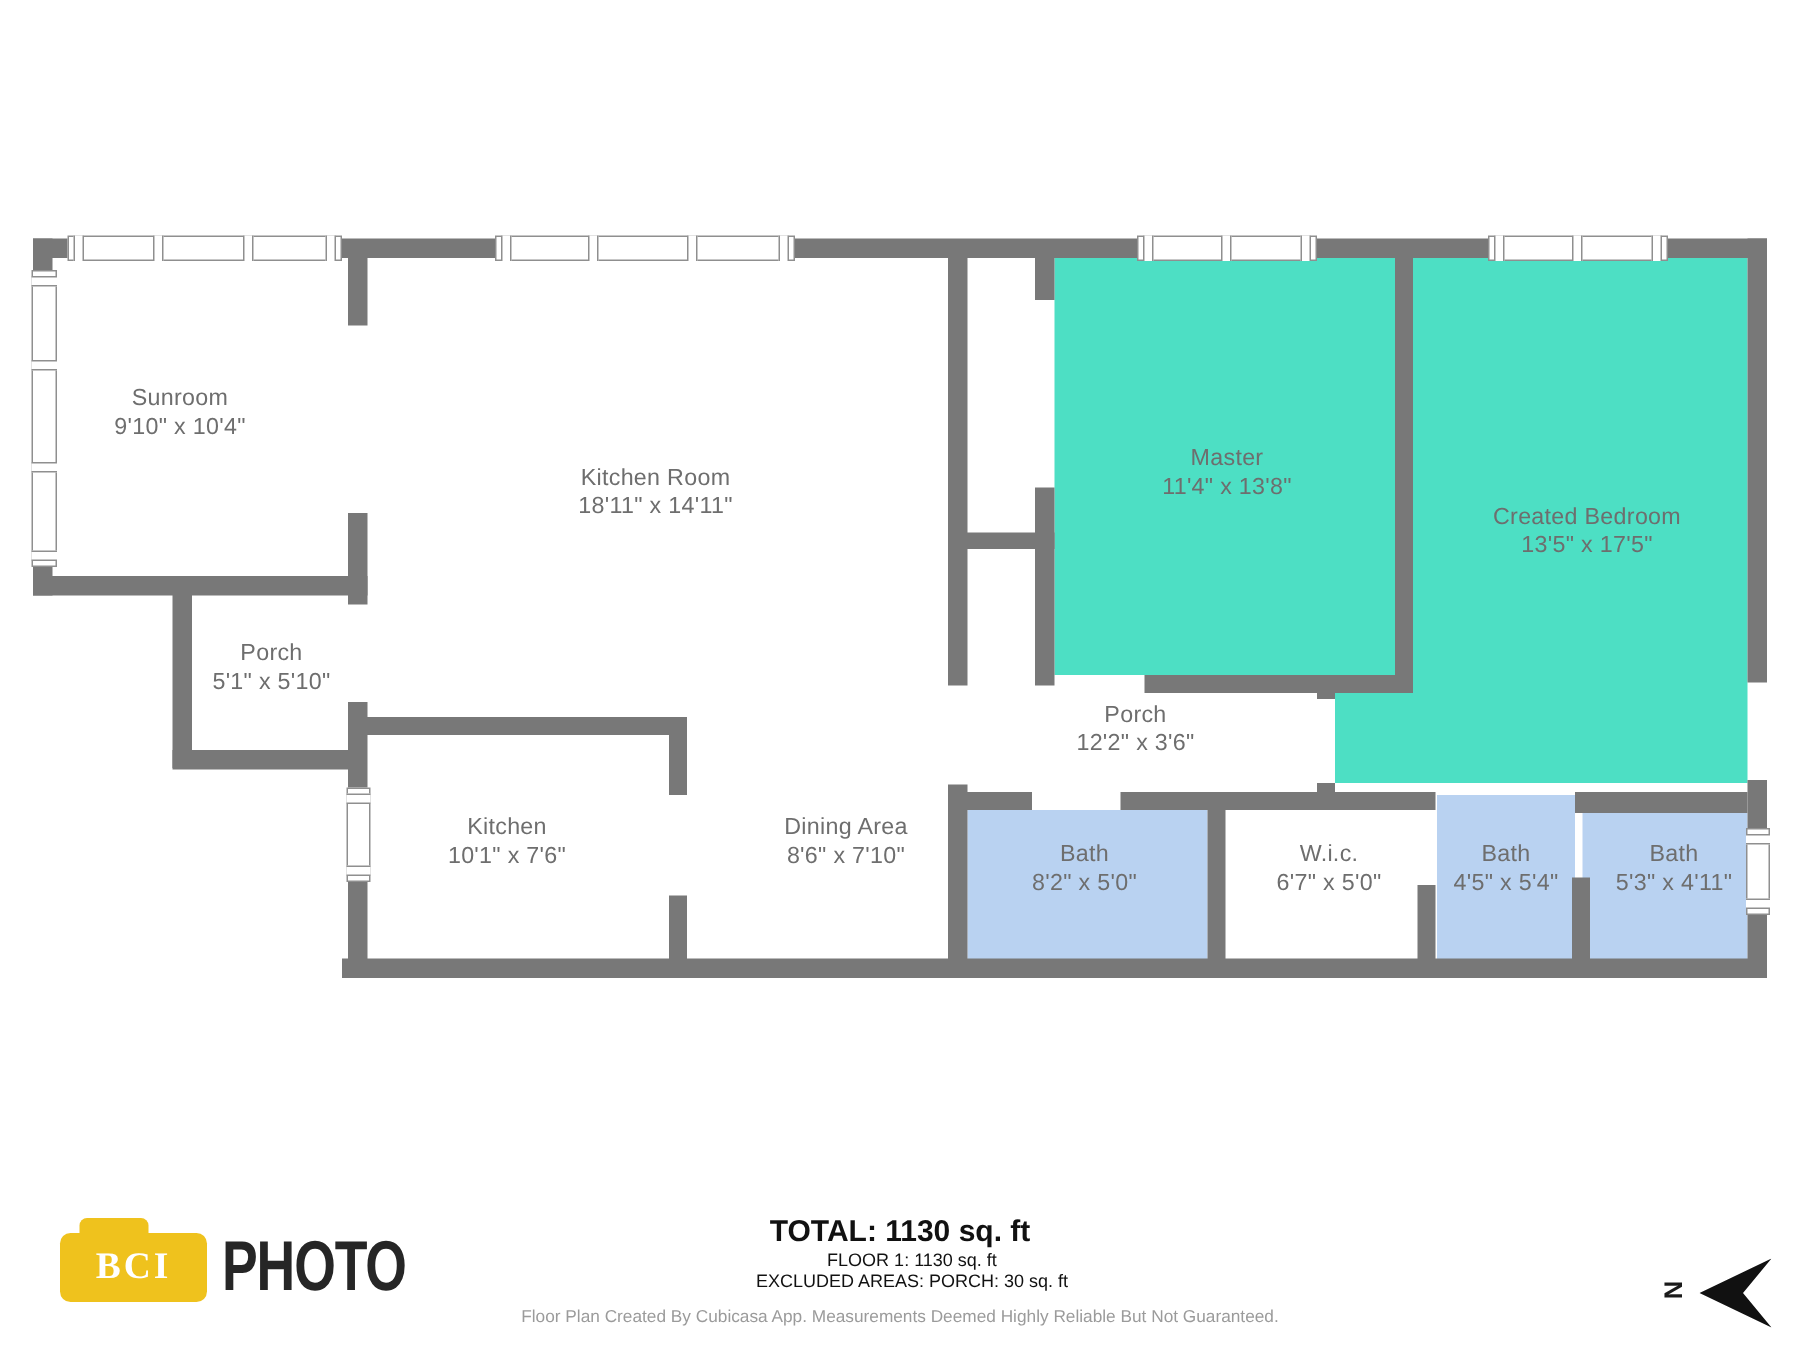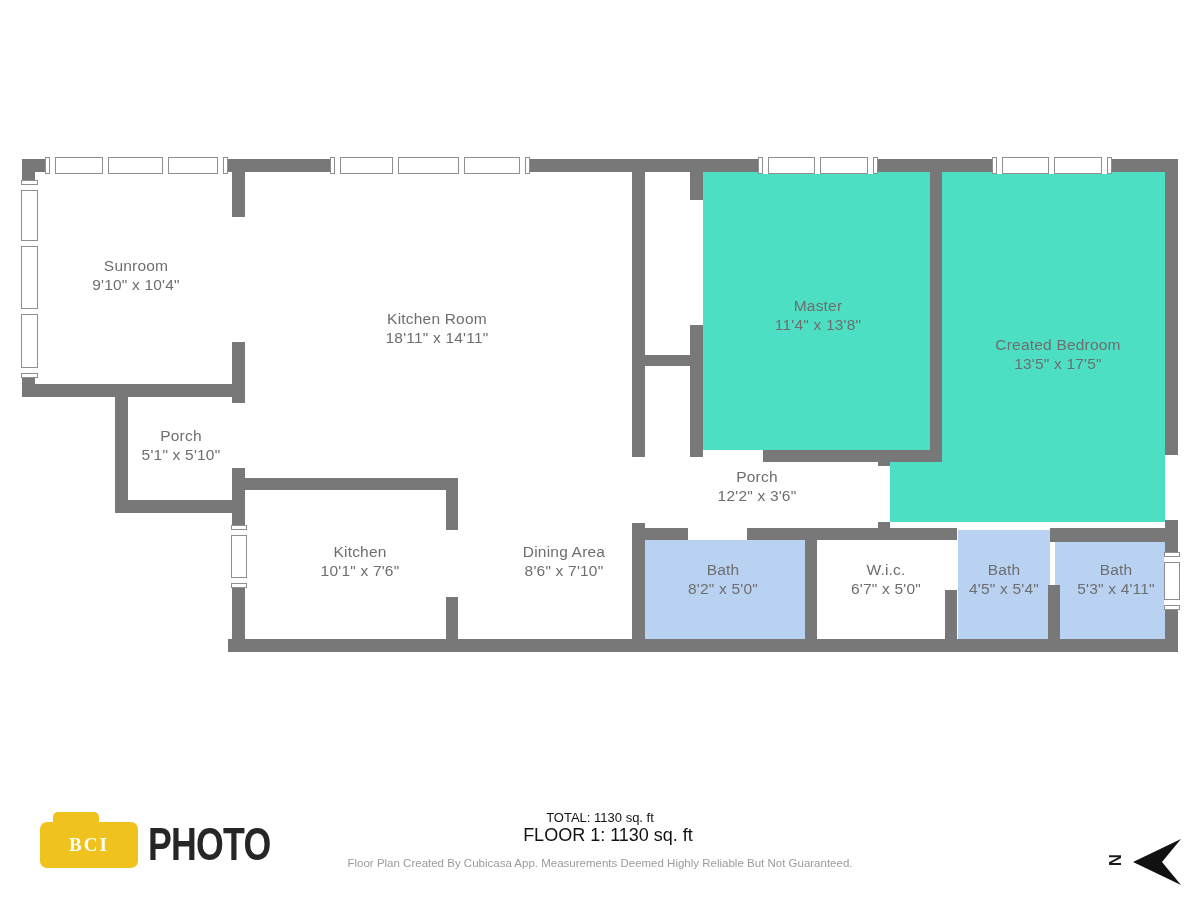--- a/index.html
+++ b/index.html
@@ -14,29 +14,29 @@
   
   .win{position:absolute;background:#ffffff;border:1px solid #8f8f8f;box-sizing:border-box;}
   .win .tick{position:absolute;background:#ffffff;}
   .win.h .tick{top:-1px;bottom:-1px;width:5px;border-left:1px solid #8f8f8f;border-right:1px solid #8f8f8f;}
   .win.v .tick{left:-1px;right:-1px;height:5px;border-top:1px solid #8f8f8f;border-bottom:1px solid #8f8f8f;}
   
   .label{position:absolute;transform:translate(-50%,-50%);text-align:center;color:#6e6e6e;
          font-size:15.5px;line-height:1.22;white-space:nowrap;letter-spacing:.2px;}
   
   .footer-text{position:absolute;left:0;right:0;top:810px;text-align:center;color:#111;}
-  .footer-text .tot{font-size:13px;font-weight:normal;}
-  .footer-text .ln{font-size:18px;margin-left:16px;}
+  .footer-text .tot{font-size:20px;font-weight:bold;}
+  .footer-text .ln{font-size:12px;margin-left:16px;}
   .footer-text .disc{margin-top:11px;font-size:11.5px;color:#9b9b9b;}
   
   .logo{position:absolute;left:38px;top:808px;height:62px;}
   .cam{position:absolute;left:2px;top:14px;width:98px;height:46px;background:#EFC21D;border-radius:7px;}
   .cam-bump{position:absolute;left:15px;top:4px;width:46px;height:16px;background:#EFC21D;border-radius:5px 5px 0 0;}
   .cam-text{position:absolute;left:2px;top:14px;width:98px;height:46px;display:flex;align-items:center;justify-content:center;
-            color:#ffffff;font-family:"Liberation Serif", serif;font-weight:bold;font-size:19px;letter-spacing:2px;}
+            color:#ffffff;font-family:"Liberation Serif", serif;font-weight:bold;font-size:25px;letter-spacing:2px;}
   .brand{position:absolute;left:110px;top:8px;font-size:47px;font-weight:bold;color:#262626;
          transform:scaleX(.76);transform-origin:left center;letter-spacing:-1px;}
   
   .compass-n{position:absolute;left:1110px;top:850px;font-size:17px;color:#1a1a1a;
              transform:rotate(-90deg);font-weight:bold;}
   .compass-arrow{position:absolute;left:1133px;top:839px;}
 </style>
 </head>
 <body>
 
@@ -109,33 +109,33 @@
   </div>
   <div class="win v" style="left:231px;top:525px;width:16px;height:63px;">
     <div class="tick" style="top:3px;"></div>
       <div class="tick" style="bottom:3px;"></div>
   </div>
   <div class="win v" style="left:1164px;top:552px;width:16px;height:58px;">
     <div class="tick" style="top:3px;"></div>
       <div class="tick" style="bottom:3px;"></div>
   </div>
 
-  <div class="label" style="left:136px;top:276px;">
+  <div class="label" style="left:120px;top:276px;">
     <div>Sunroom</div>
     <div>9'10" x 10'4"</div>
   </div>
   <div class="label" style="left:437px;top:329px;">
     <div>Kitchen Room</div>
     <div>18'11" x 14'11"</div>
   </div>
   <div class="label" style="left:181px;top:446px;">
     <div>Porch</div>
     <div>5'1" x 5'10"</div>
   </div>
-  <div class="label" style="left:338px;top:562px;margin-left:22px;">
+  <div class="label" style="left:338px;top:562px;">
     <div>Kitchen</div>
     <div>10'1" x 7'6"</div>
   </div>
   <div class="label" style="left:564px;top:562px;">
     <div>Dining Area</div>
     <div>8'6" x 7'10"</div>
   </div>
   <div class="label" style="left:757px;top:487px;">
     <div>Porch</div>
     <div>12'2" x 3'6"</div>
@@ -168,20 +168,21 @@
   <div class="logo">
     <div class="cam-bump"></div>
     <div class="cam"></div>
     <div class="cam-text">BCI</div>
     <div class="brand">PHOTO</div>
   </div>
 
   <div class="footer-text">
     <div class="tot">TOTAL: 1130 sq. ft</div>
     <div class="ln">FLOOR 1: 1130 sq. ft</div>
+    <div class="ln">EXCLUDED AREAS: PORCH: 30 sq. ft</div>
     <div class="disc">Floor Plan Created By Cubicasa App. Measurements Deemed Highly Reliable But Not Guaranteed.</div>
   </div>
 
   <div class="compass-n">N</div>
   <svg class="compass-arrow" width="48" height="47" viewBox="0 0 48 47">
     <polygon points="0,23 48,0 29,23 48,46" fill="#111111"></polygon>
   </svg>
 
 </div>
 

